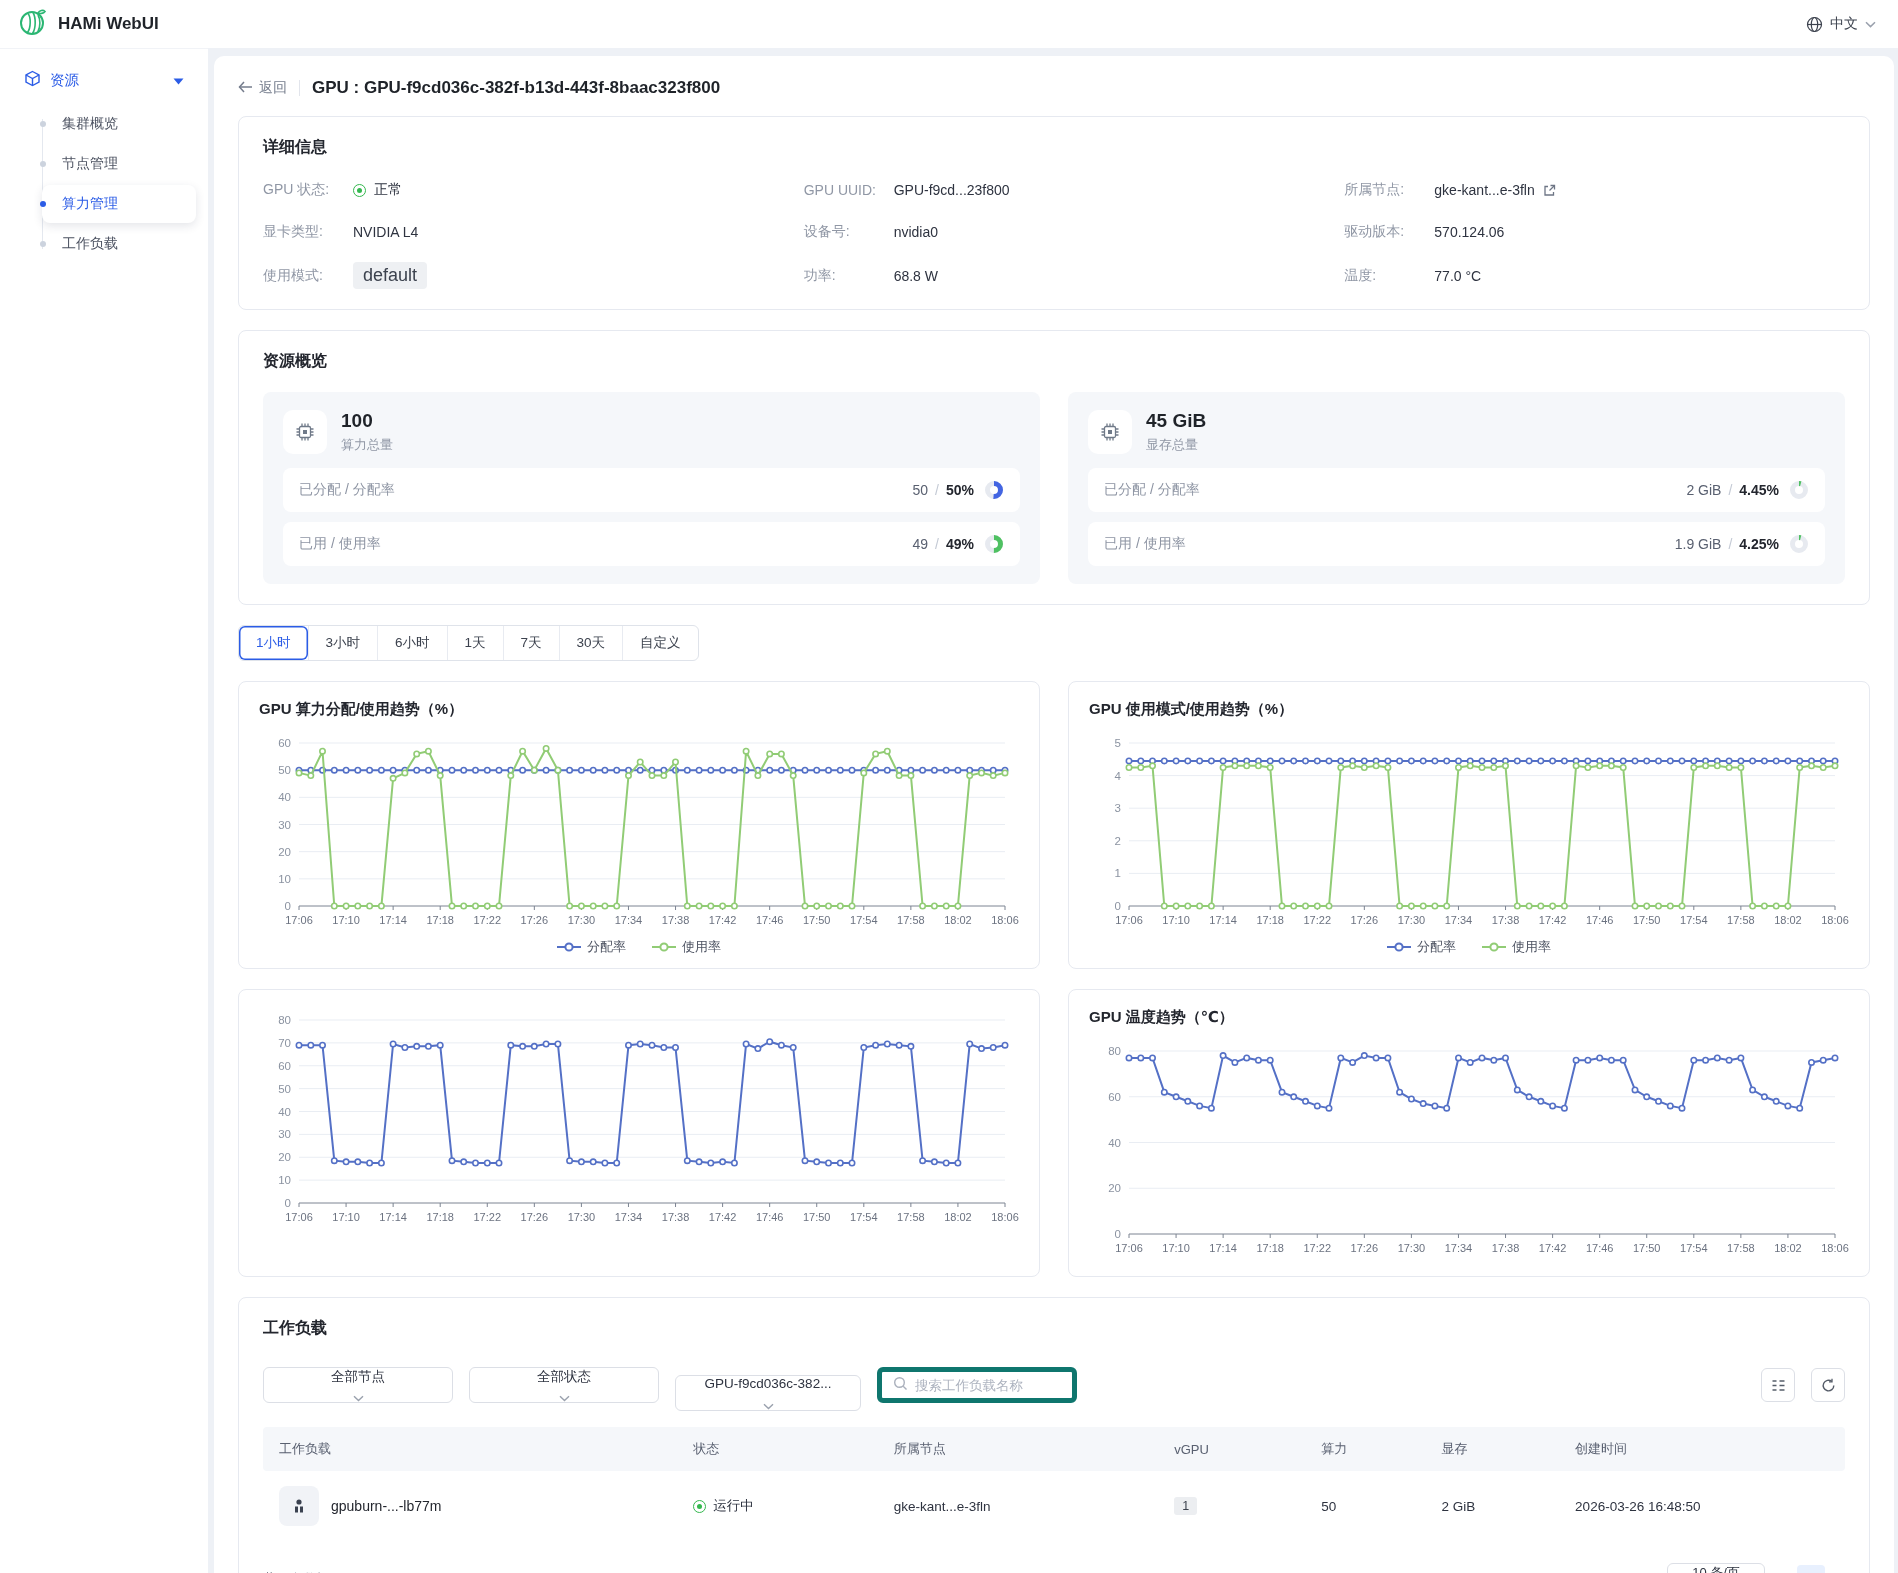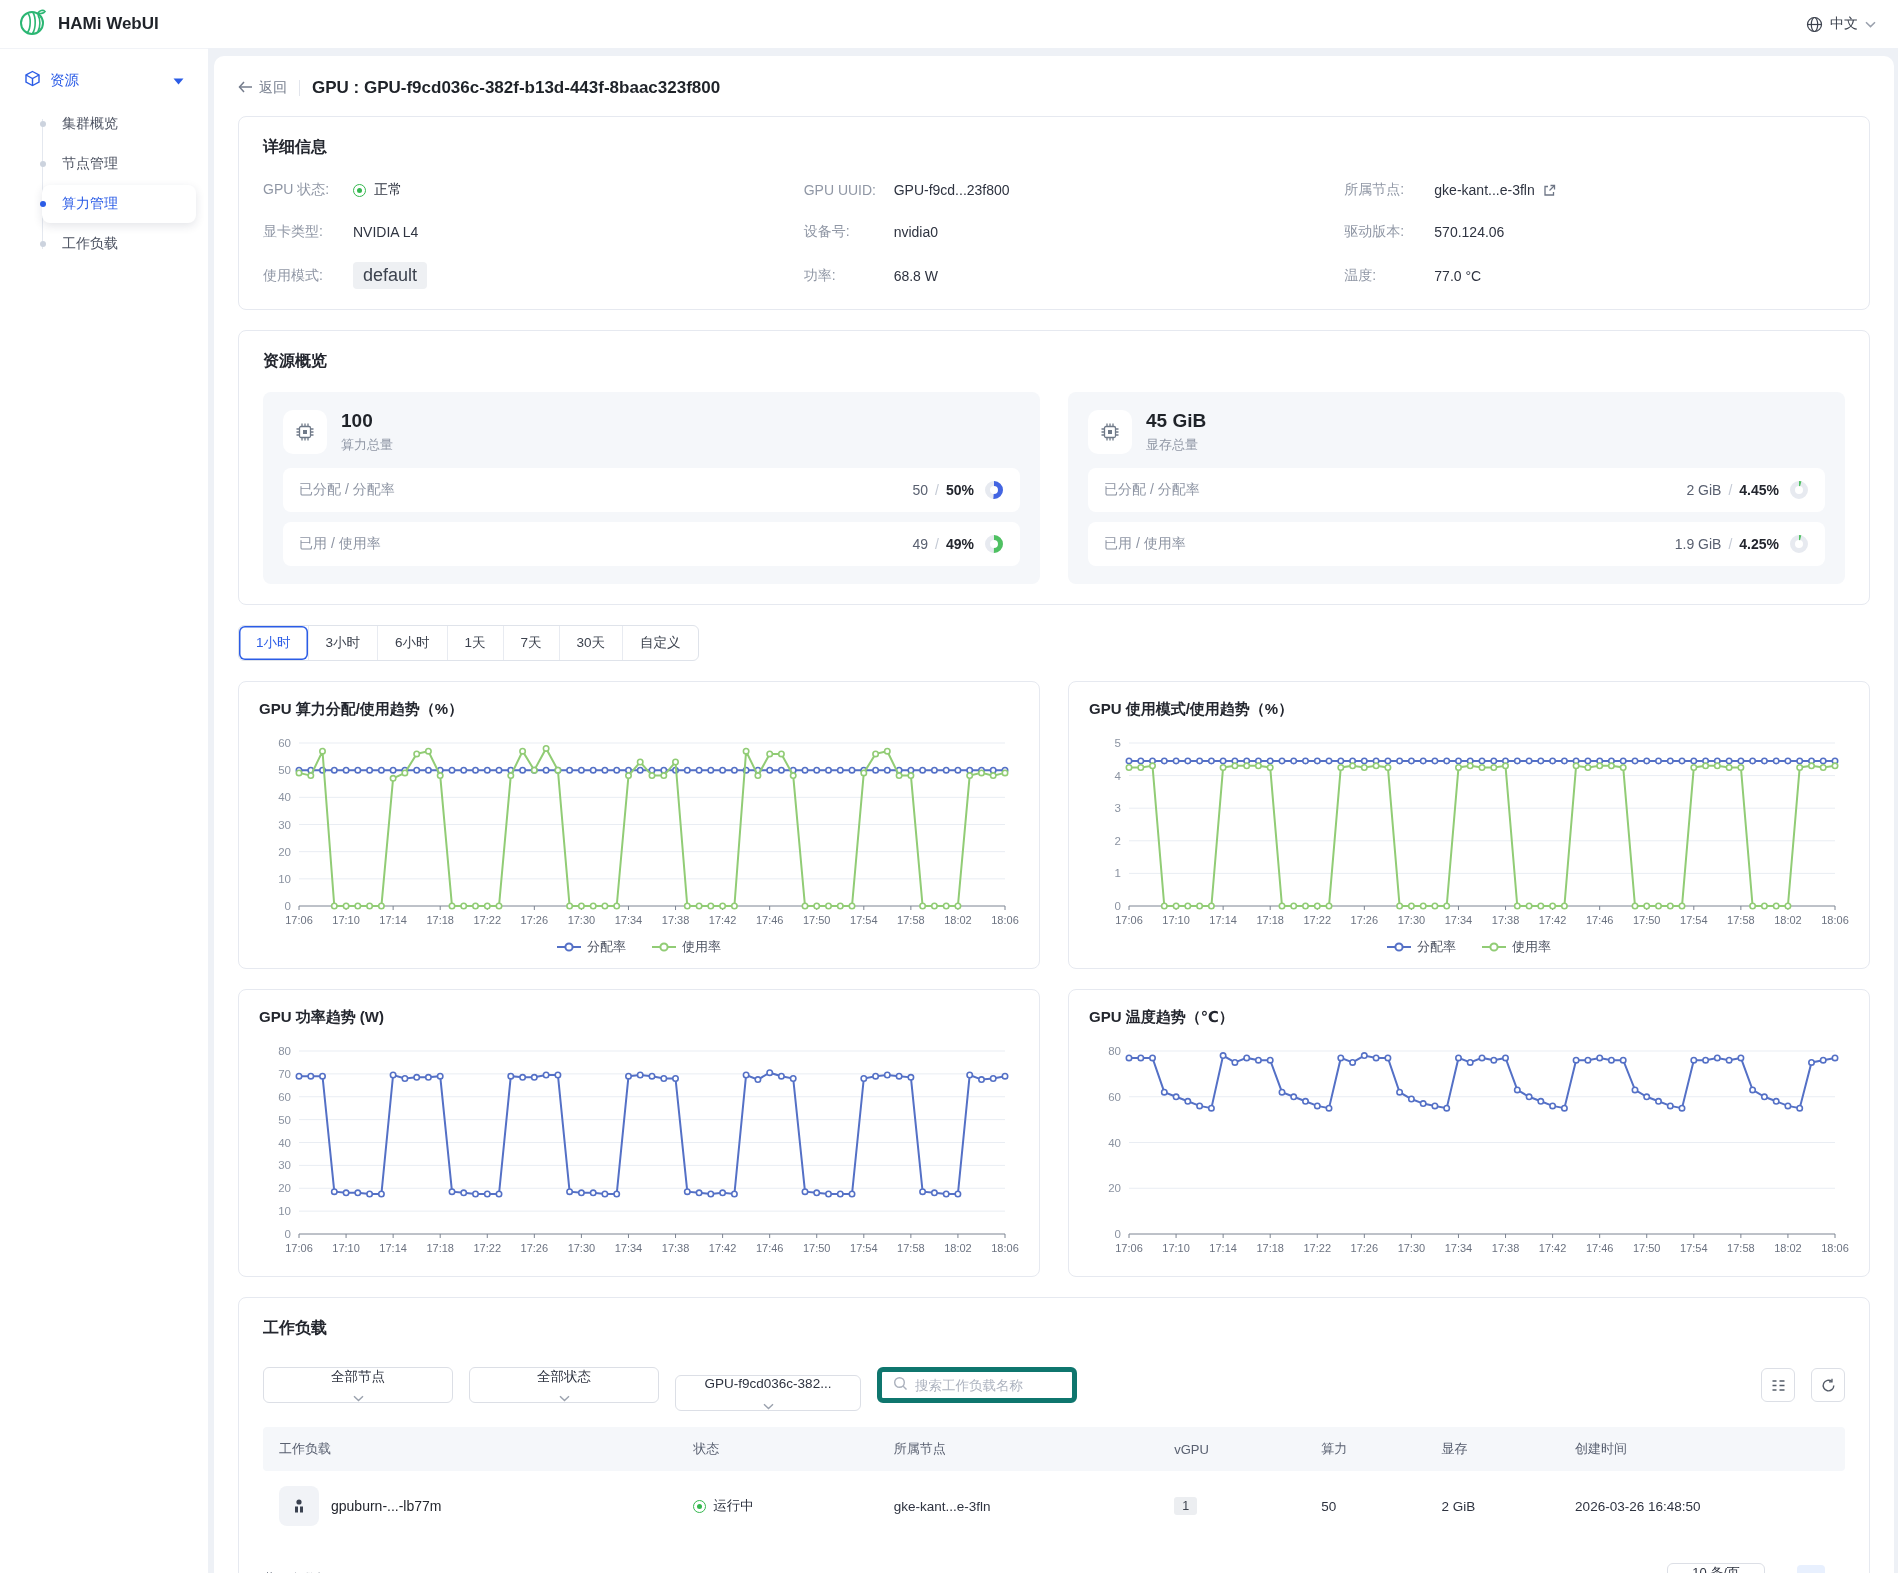--- a/index.html
+++ b/index.html
@@ -727,21 +727,20 @@
                   <circle cx="12" cy="5" r="3.6" fill="#fff" stroke="#91cc75" stroke-width="2"></circle>
                 </svg>
                 <span>使用率</span>
               </span>
             </div>
         </div>
       </div>
       
       <div class="charts-grid">
         <div class="chart-card">
-          <h3>GPU 功率趋势 (W)</h3>
           <div class="chart-box">
               <svg width="760" height="225" viewBox="0 0 760 225">
                 <text x="32" y="199" text-anchor="end" font-size="11.5" fill="#8b93a1">0</text>
                 <line x1="40" y1="172.125" x2="746" y2="172.125" stroke="#e9edf3" stroke-width="1"></line>
                 <text x="32" y="176.125" text-anchor="end" font-size="11.5" fill="#8b93a1">10</text>
                 <line x1="40" y1="149.25" x2="746" y2="149.25" stroke="#e9edf3" stroke-width="1"></line>
                 <text x="32" y="153.25" text-anchor="end" font-size="11.5" fill="#8b93a1">20</text>
                 <line x1="40" y1="126.375" x2="746" y2="126.375" stroke="#e9edf3" stroke-width="1"></line>
                 <text x="32" y="130.375" text-anchor="end" font-size="11.5" fill="#8b93a1">30</text>
                 <line x1="40" y1="103.5" x2="746" y2="103.5" stroke="#e9edf3" stroke-width="1"></line>

